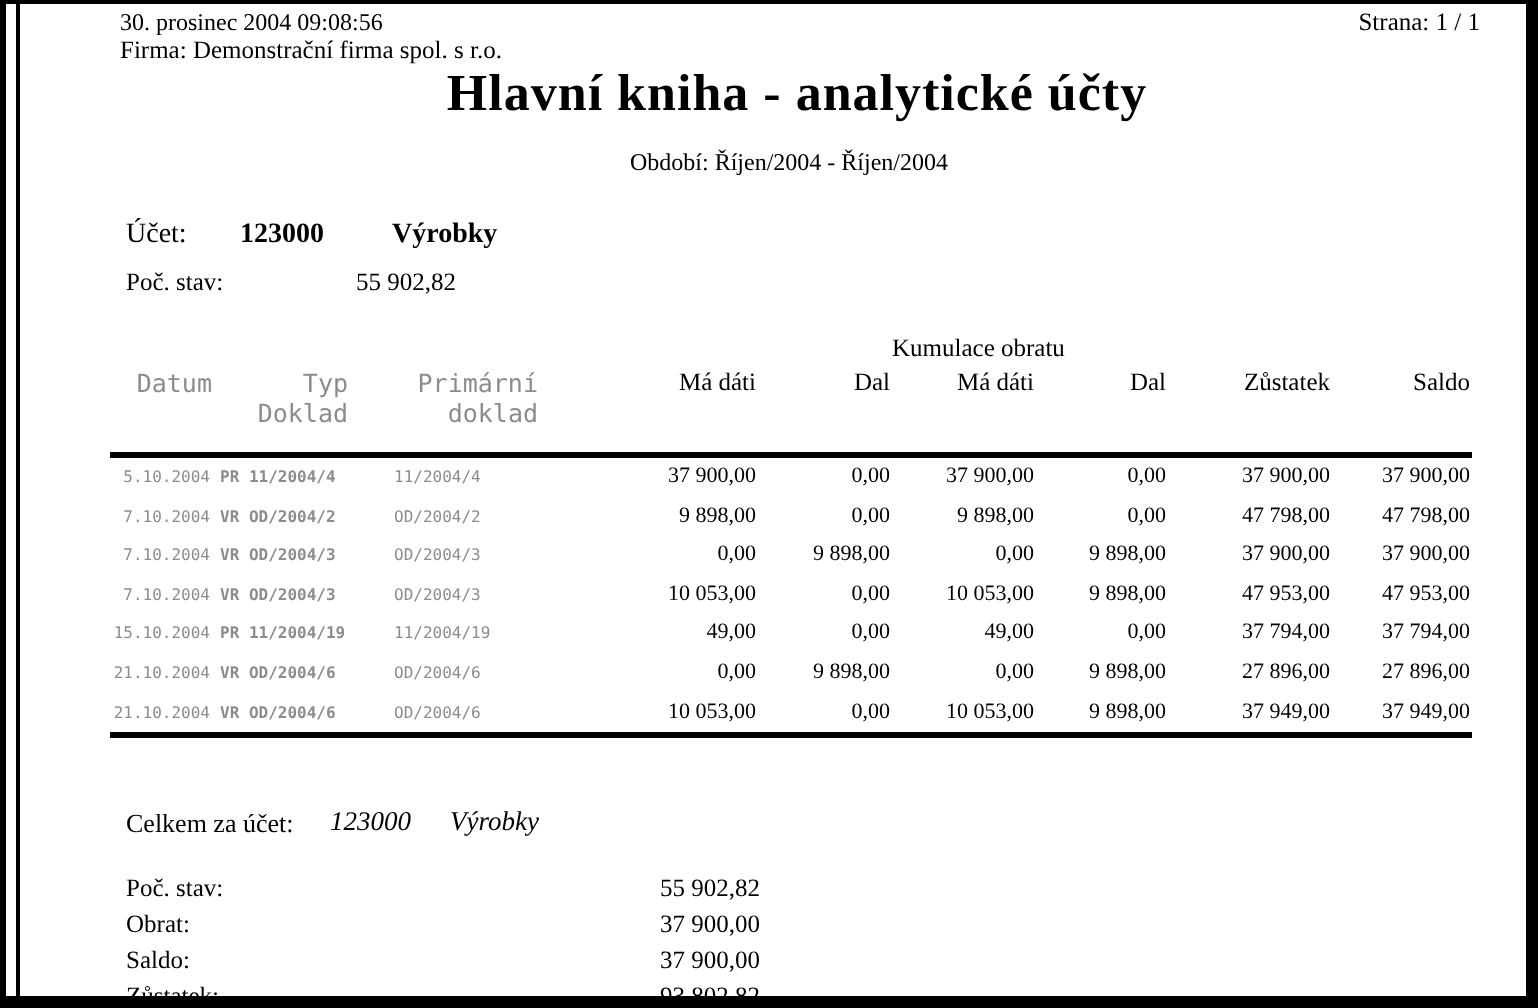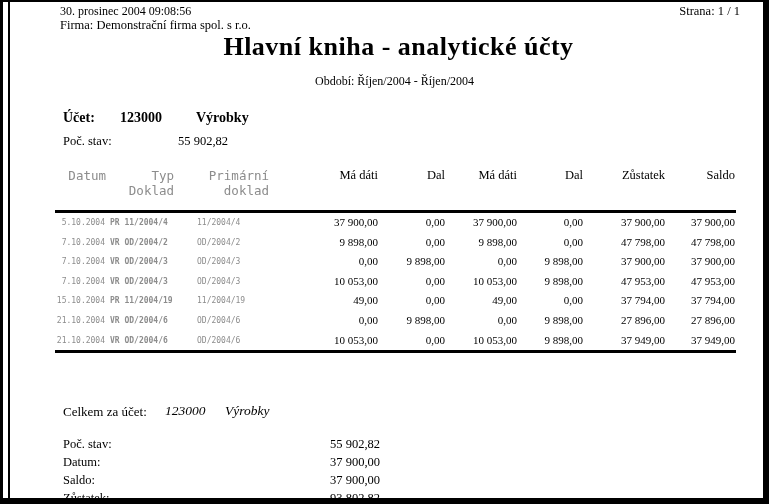--- a/index.html
+++ b/index.html
@@ -19,21 +19,21 @@
     pointer-events:none;z-index:5;
   }
   
   .dt{position:absolute;left:60px;top:4px;font-size:12px;}
   .strana{position:absolute;left:600px;top:4px;width:140px;text-align:right;font-size:12.5px;}
   .firma{position:absolute;left:60px;top:18px;font-size:12.5px;}
   .title{position:absolute;left:68px;right:40px;top:32px;text-align:center;
          font-size:26px;font-weight:bold;letter-spacing:0.5px;}
   .period{position:absolute;left:60px;right:40px;top:74px;text-align:center;font-size:12px;}
   
-  .acc-label{position:absolute;left:63px;top:110px;font-size:14px;font-weight:bold;}
+  .acc-label{position:absolute;left:63px;top:110px;font-size:14px;font-weight:normal;}
   .acc-number{position:absolute;left:120px;top:110px;font-size:14px;font-weight:bold;}
   .acc-name{position:absolute;left:196px;top:110px;font-size:14px;font-weight:bold;}
   .poc-label{position:absolute;left:63px;top:134px;font-size:12.5px;}
   .poc-value{position:absolute;left:178px;top:134px;font-size:12.5px;}
   
   table.ledger{
     position:absolute;left:55px;top:166px;width:681px;
     border-collapse:collapse;table-layout:fixed;
   }
   table.ledger th{font-weight:normal;}
@@ -80,20 +80,25 @@
       <col style="width:68px">
       <col style="width:95px">
     <col style="width:109px">
       <col style="width:67px">
       <col style="width:72px">
     <col style="width:66px">
       <col style="width:82px">
       <col style="width:70px">
   </colgroup>
   <thead>
+    <tr class="h1">
+      <th colspan="5"></th>
+      <th colspan="2" class="t-left pl27">Kumulace obratu</th>
+      <th colspan="2"></th>
+    </tr>
     <tr class="h2">
       <th class="h-mono t-left pl8">Datum</th>
       <th class="h-mono t-left pl5">Typ Doklad</th>
       <th class="h-mono t-left pl22">Primární doklad</th>
       <th class="t-right pr1">Má dáti</th>
       <th class="t-right pr1">Dal</th>
       <th class="t-left pl27">Má dáti</th>
       <th class="t-right pr1">Dal</th>
       <th class="t-right pr1">Zůstatek</th>
       <th class="t-right pr1">Saldo</th>
@@ -179,21 +184,21 @@
       </tr>
     </tbody>
 </table>
 
 <div class="tot-label">Celkem za účet:</div>
 <div class="tot-number">123000</div>
 <div class="tot-name">Výrobky</div>
 
 <div class="sum-label sum-r0">Poč. stav:</div>
 <div class="sum-value sum-r0">55 902,82</div>
-<div class="sum-label sum-r1">Datum:</div>
+<div class="sum-label sum-r1">Obrat:</div>
 <div class="sum-value sum-r1">37 900,00</div>
 <div class="sum-label sum-r2">Saldo:</div>
 <div class="sum-value sum-r2">37 900,00</div>
 <div class="sum-label sum-r3">Zůstatek:</div>
 <div class="sum-value sum-r3">93 802,82</div>
 
 <div class="frame"></div>
 <div class="edge-line"></div>
 
 </body></html>

